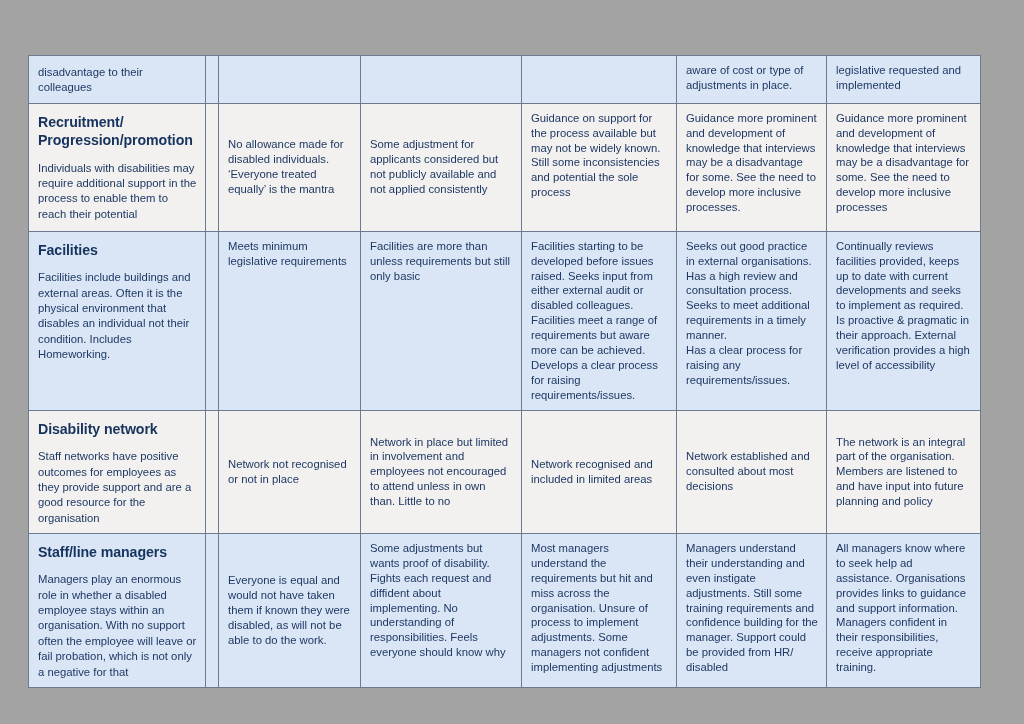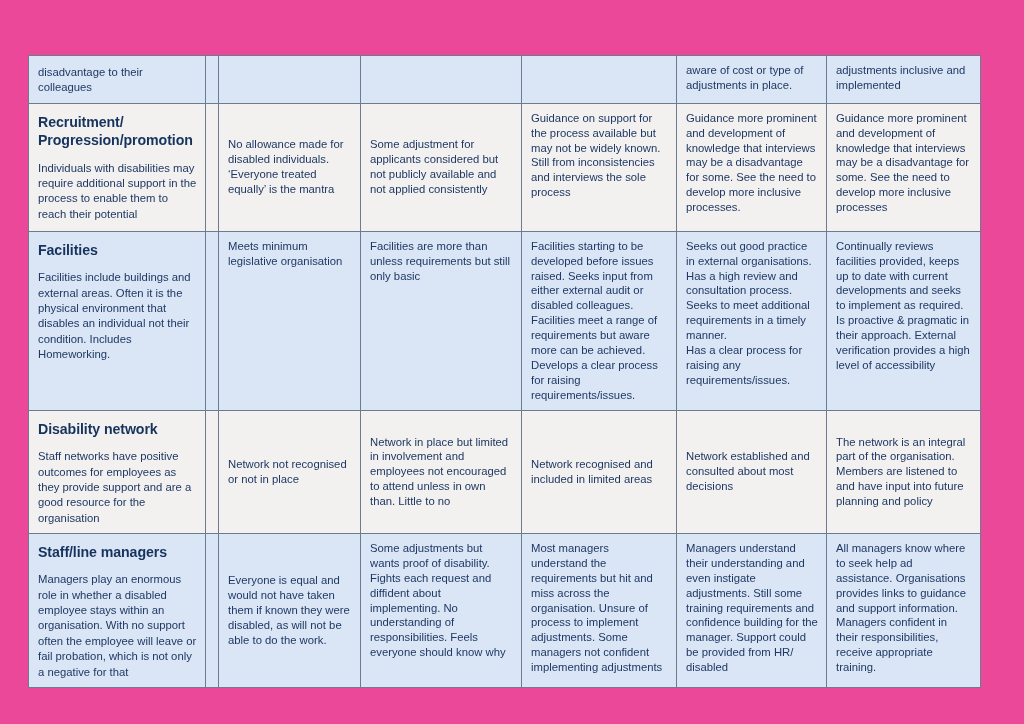--- a/index.html
+++ b/index.html
@@ -12,21 +12,21 @@
     background: #ffffff;
     font-family: "Liberation Sans", sans-serif;
     color: #1f3864;
     overflow: hidden;
   }
 
   .page {
     position: relative;
     width: 1024px;
     height: 724px;
-    background: #ec4899;
+    background: #a3a3a3;
     box-sizing: border-box;
   }
 
   .matrix-table {
     position: absolute;
     left: 28px;
     top: 55px;
     width: 952px;
     border-collapse: collapse;
     table-layout: fixed;
@@ -111,55 +111,55 @@
         <td>
           <div class="cell-text"></div>
         </td>
         <td>
           <div class="cell-text"></div>
         </td>
         <td>
           <div class="cell-text">aware of cost or type of adjustments in place.</div>
         </td>
         <td>
-          <div class="cell-text">adjustments inclusive and implemented</div>
+          <div class="cell-text">legislative requested and implemented</div>
         </td>
       </tr>
 
       <tr class="row-light" style="height:128px;">
         <td class="theme-cell">
           <div class="theme-title">Recruitment/ Progression/promotion</div>
           <div class="theme-desc">Individuals with disabilities may require additional support in the process to enable them to reach their potential</div>
         </td>
         <td class="gap-cell"></td>
         <td class="va-mid">
           <div class="cell-text">No allowance made for disabled individuals. ‘Everyone treated equally’ is the mantra</div>
         </td>
         <td class="va-mid">
           <div class="cell-text">Some adjustment for applicants considered but not publicly available and not applied consistently</div>
         </td>
         <td>
-          <div class="cell-text">Guidance on support for the process available but may not be widely known. Still from inconsistencies and interviews the sole process</div>
+          <div class="cell-text">Guidance on support for the process available but may not be widely known. Still some inconsistencies and potential the sole process</div>
         </td>
         <td>
           <div class="cell-text">Guidance more prominent and development of knowledge that interviews may be a disadvantage for some. See the need to develop more inclusive processes.</div>
         </td>
         <td>
           <div class="cell-text">Guidance more prominent and development of knowledge that interviews may be a disadvantage for some. See the need to develop more inclusive processes</div>
         </td>
       </tr>
 
       <tr class="row-blue" style="height:178px;">
         <td class="theme-cell">
           <div class="theme-title">Facilities</div>
           <div class="theme-desc">Facilities include buildings and external areas. Often it is the physical environment that disables an individual not their condition. Includes Homeworking.</div>
         </td>
         <td class="gap-cell"></td>
         <td>
-          <div class="cell-text">Meets minimum legislative organisation</div>
+          <div class="cell-text">Meets minimum legislative requirements</div>
         </td>
         <td>
           <div class="cell-text">Facilities are more than unless requirements but still only basic</div>
         </td>
         <td>
           <div class="cell-text">Facilities starting to be developed before issues raised. Seeks input from either external audit or disabled colleagues. Facilities meet a range of requirements but aware more can be achieved. Develops a clear process for raising requirements/issues.</div>
         </td>
         <td>
           <div class="cell-text">Seeks out good practice in external organisations. Has a high review and consultation process.
 Seeks to meet additional requirements in a timely manner.

